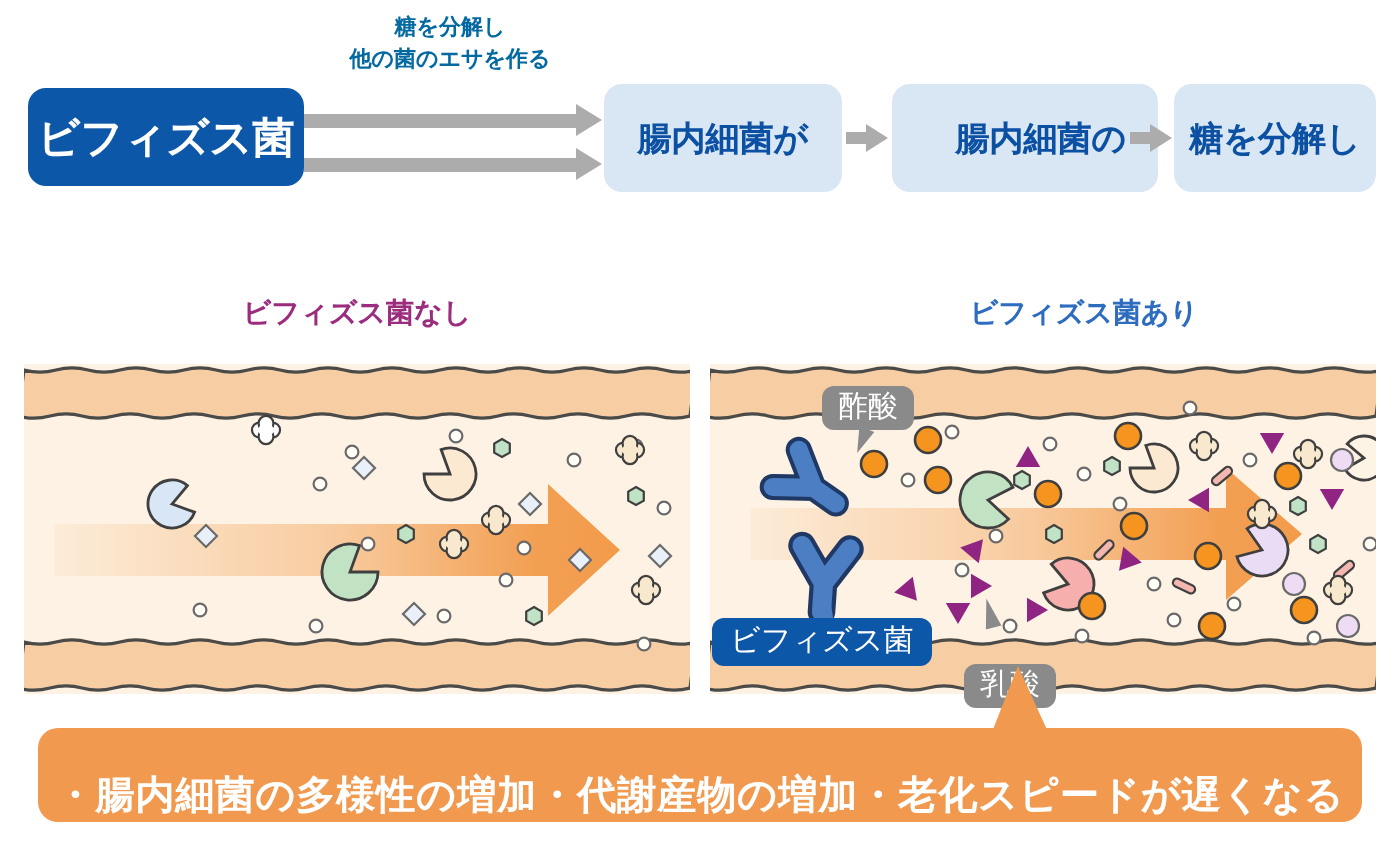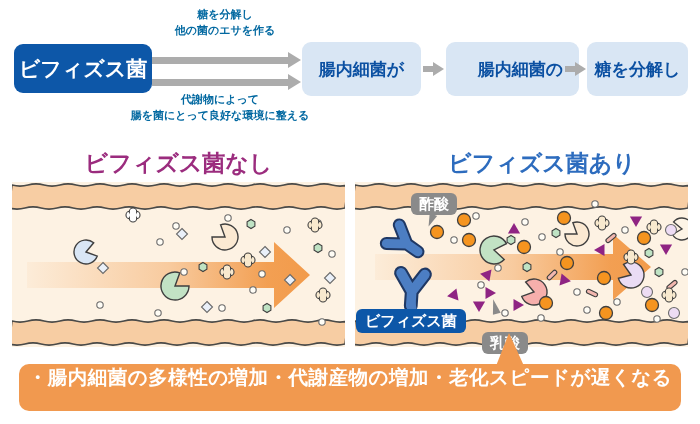--- a/index.html
+++ b/index.html
@@ -22,60 +22,58 @@
   .garrow.sm::after{right:-11px;top:-4.5px;border-left:11px solid #acacac;
                     border-top:7.5px solid transparent;border-bottom:7.5px solid transparent;}
   #garrow-3{left:423px;top:66px;width:10px;}
   #garrow-4{left:565px;top:66px;width:10px;}
   .step-box{position:absolute;top:42px;height:54px;background:#d9e6f4;border-radius:9px;
             color:#0b50a2;font-weight:bold;font-size:17px;line-height:21px;
             display:flex;flex-direction:column;align-items:center;justify-content:center;text-align:center;}
   #step1{left:302px;width:119px;text-align:right;}
   #step2{left:446px;width:117px;padding-left:16px;}
   #step3{left:587px;width:101px;}
-  .panel-title{position:absolute;top:148px;font-size:23px;font-weight:bold;text-align:center;}
+  .panel-title{position:absolute;top:148px;font-size:14px;font-weight:bold;text-align:center;}
   #title-left{left:12px;width:333px;}
   #title-right{left:376px;width:332px;}
   .panel{position:absolute;top:182px;width:333px;height:165px;}
   #panel-left{left:12px;}
   #panel-right{left:355px;}
   .panel svg{display:block;}
-  .bac-label{position:absolute;background:#8a8a8a;color:#fff;font-weight:bold;font-size:15px;
+  .bac-label{position:absolute;background:#8a8a8a;color:#fff;font-weight:normal;font-size:15px;
              line-height:19px;padding:1px 8px 2px;border-radius:6px;z-index:3;white-space:nowrap;}
   #label-acetic{left:56px;top:11px;}
   #label-lactic{left:127px;top:150px;}
   #label-bifidus{left:1px;top:127px;background:#0d57a8;padding:2px 9px 3px;}
   .ptr{position:absolute;width:0;height:0;z-index:2;}
   #ptr-acetic{left:72px;top:32px;border-top:13px solid #8a8a8a;
               border-left:4px solid transparent;border-right:4px solid transparent;transform:rotate(22deg);}
   #ptr-lactic{left:136px;top:117px;border-bottom:15px solid #8a8a8a;
               border-left:4px solid transparent;border-right:4px solid transparent;transform:rotate(-14deg);}
   #ptr-bifidus{left:53px;top:112px;border-bottom:16px solid #4c7ec3;
                border-left:5px solid transparent;border-right:5px solid transparent;transform:rotate(8deg);}
   .banner{position:absolute;left:19px;top:364px;width:662px;height:47px;background:#f1994f;
           border-radius:10px;color:#fff;font-size:19.5px;font-weight:bold;letter-spacing:.5px;
-          display:flex;align-items:flex-start;justify-content:center;z-index:4;}
+          display:flex;align-items:flex-end;justify-content:center;z-index:4;}
   .banner-ptr{position:absolute;left:496px;top:333px;width:0;height:0;z-index:5;
               border-bottom:33px solid #f1994f;border-left:13px solid transparent;
               border-right:15px solid transparent;}
 </style>
 </head>
 <body>
 
 <div class="stage">
 
   <div class="note" id="note-top">糖を分解し
 他の菌のエサを作る</div>
   <div class="main-box">
     <span>ビフィズス菌</span>
   </div>
   <div class="garrow" id="garrow-1"></div>
   <div class="garrow" id="garrow-2"></div>
-  <div class="note" id="note-bottom">代謝物によって
-腸を菌にとって良好な環境に整える</div>
 
   <div class="step-box" id="step1">
     <span>腸内細菌が</span>
   </div>
   <div class="garrow sm" id="garrow-3"></div>
   <div class="step-box" id="step2">
     <span>腸内細菌の</span>
   </div>
   <div class="garrow sm" id="garrow-4"></div>
   <div class="step-box" id="step3">

